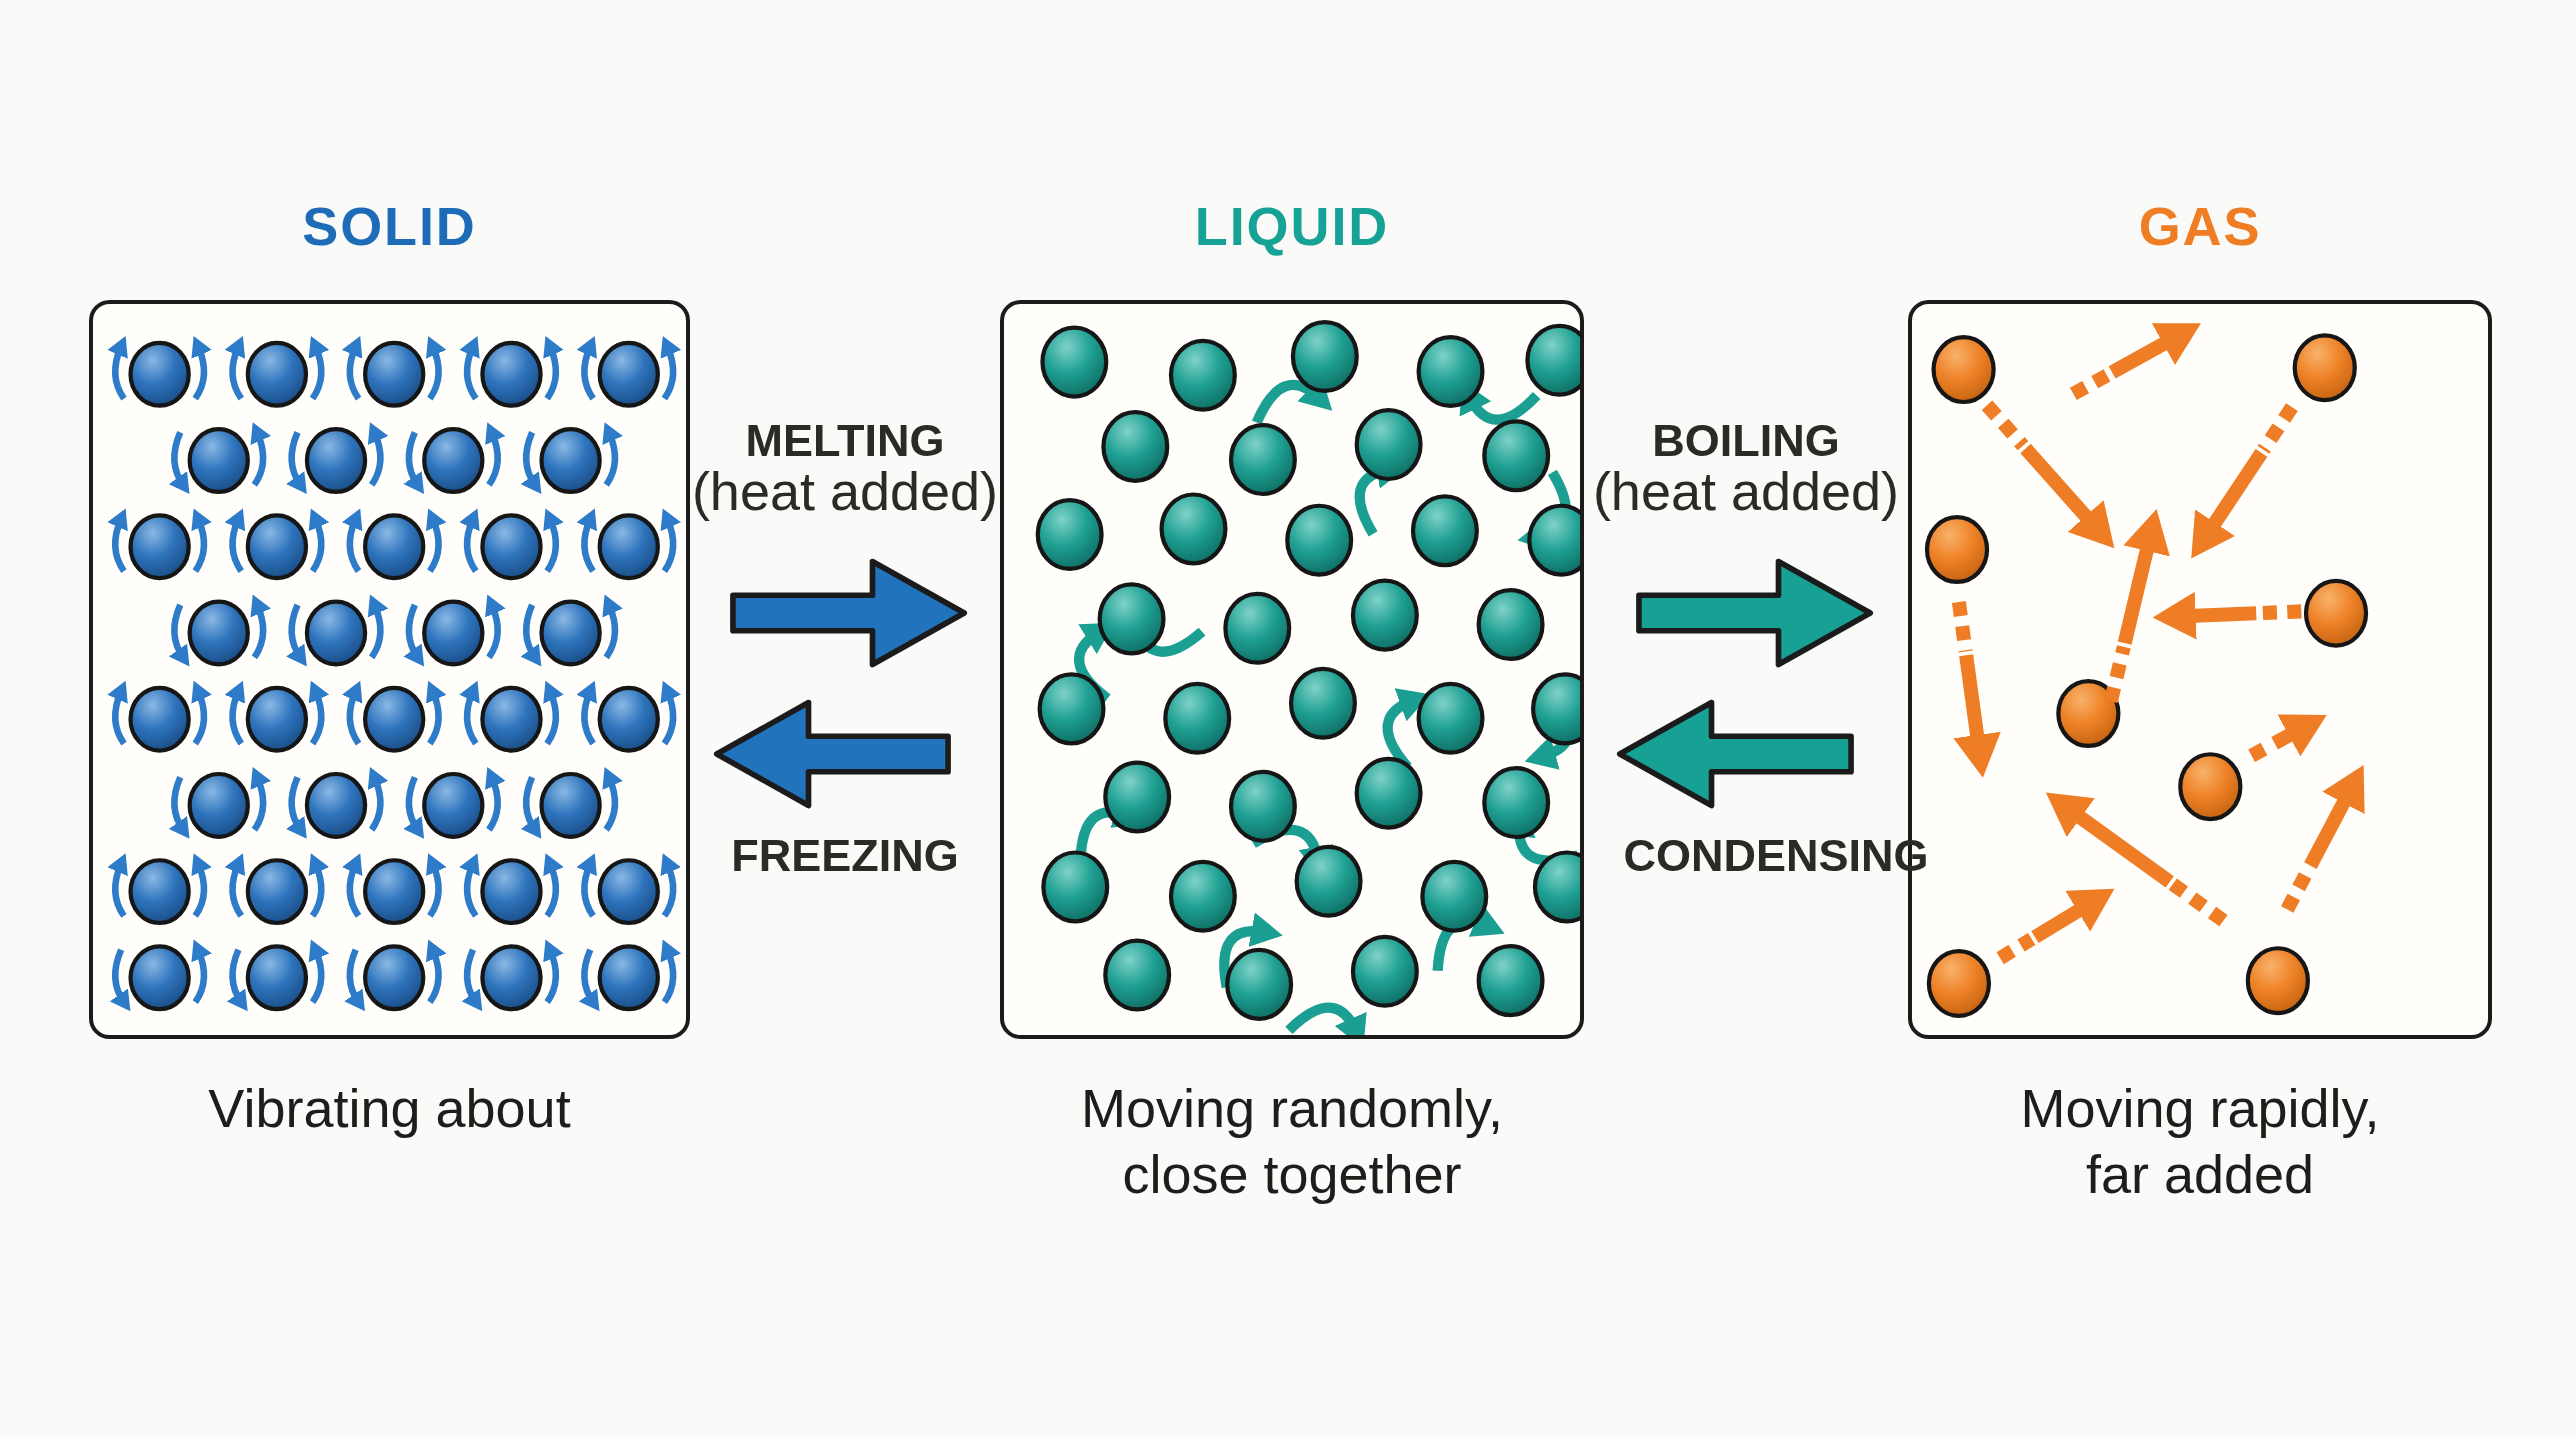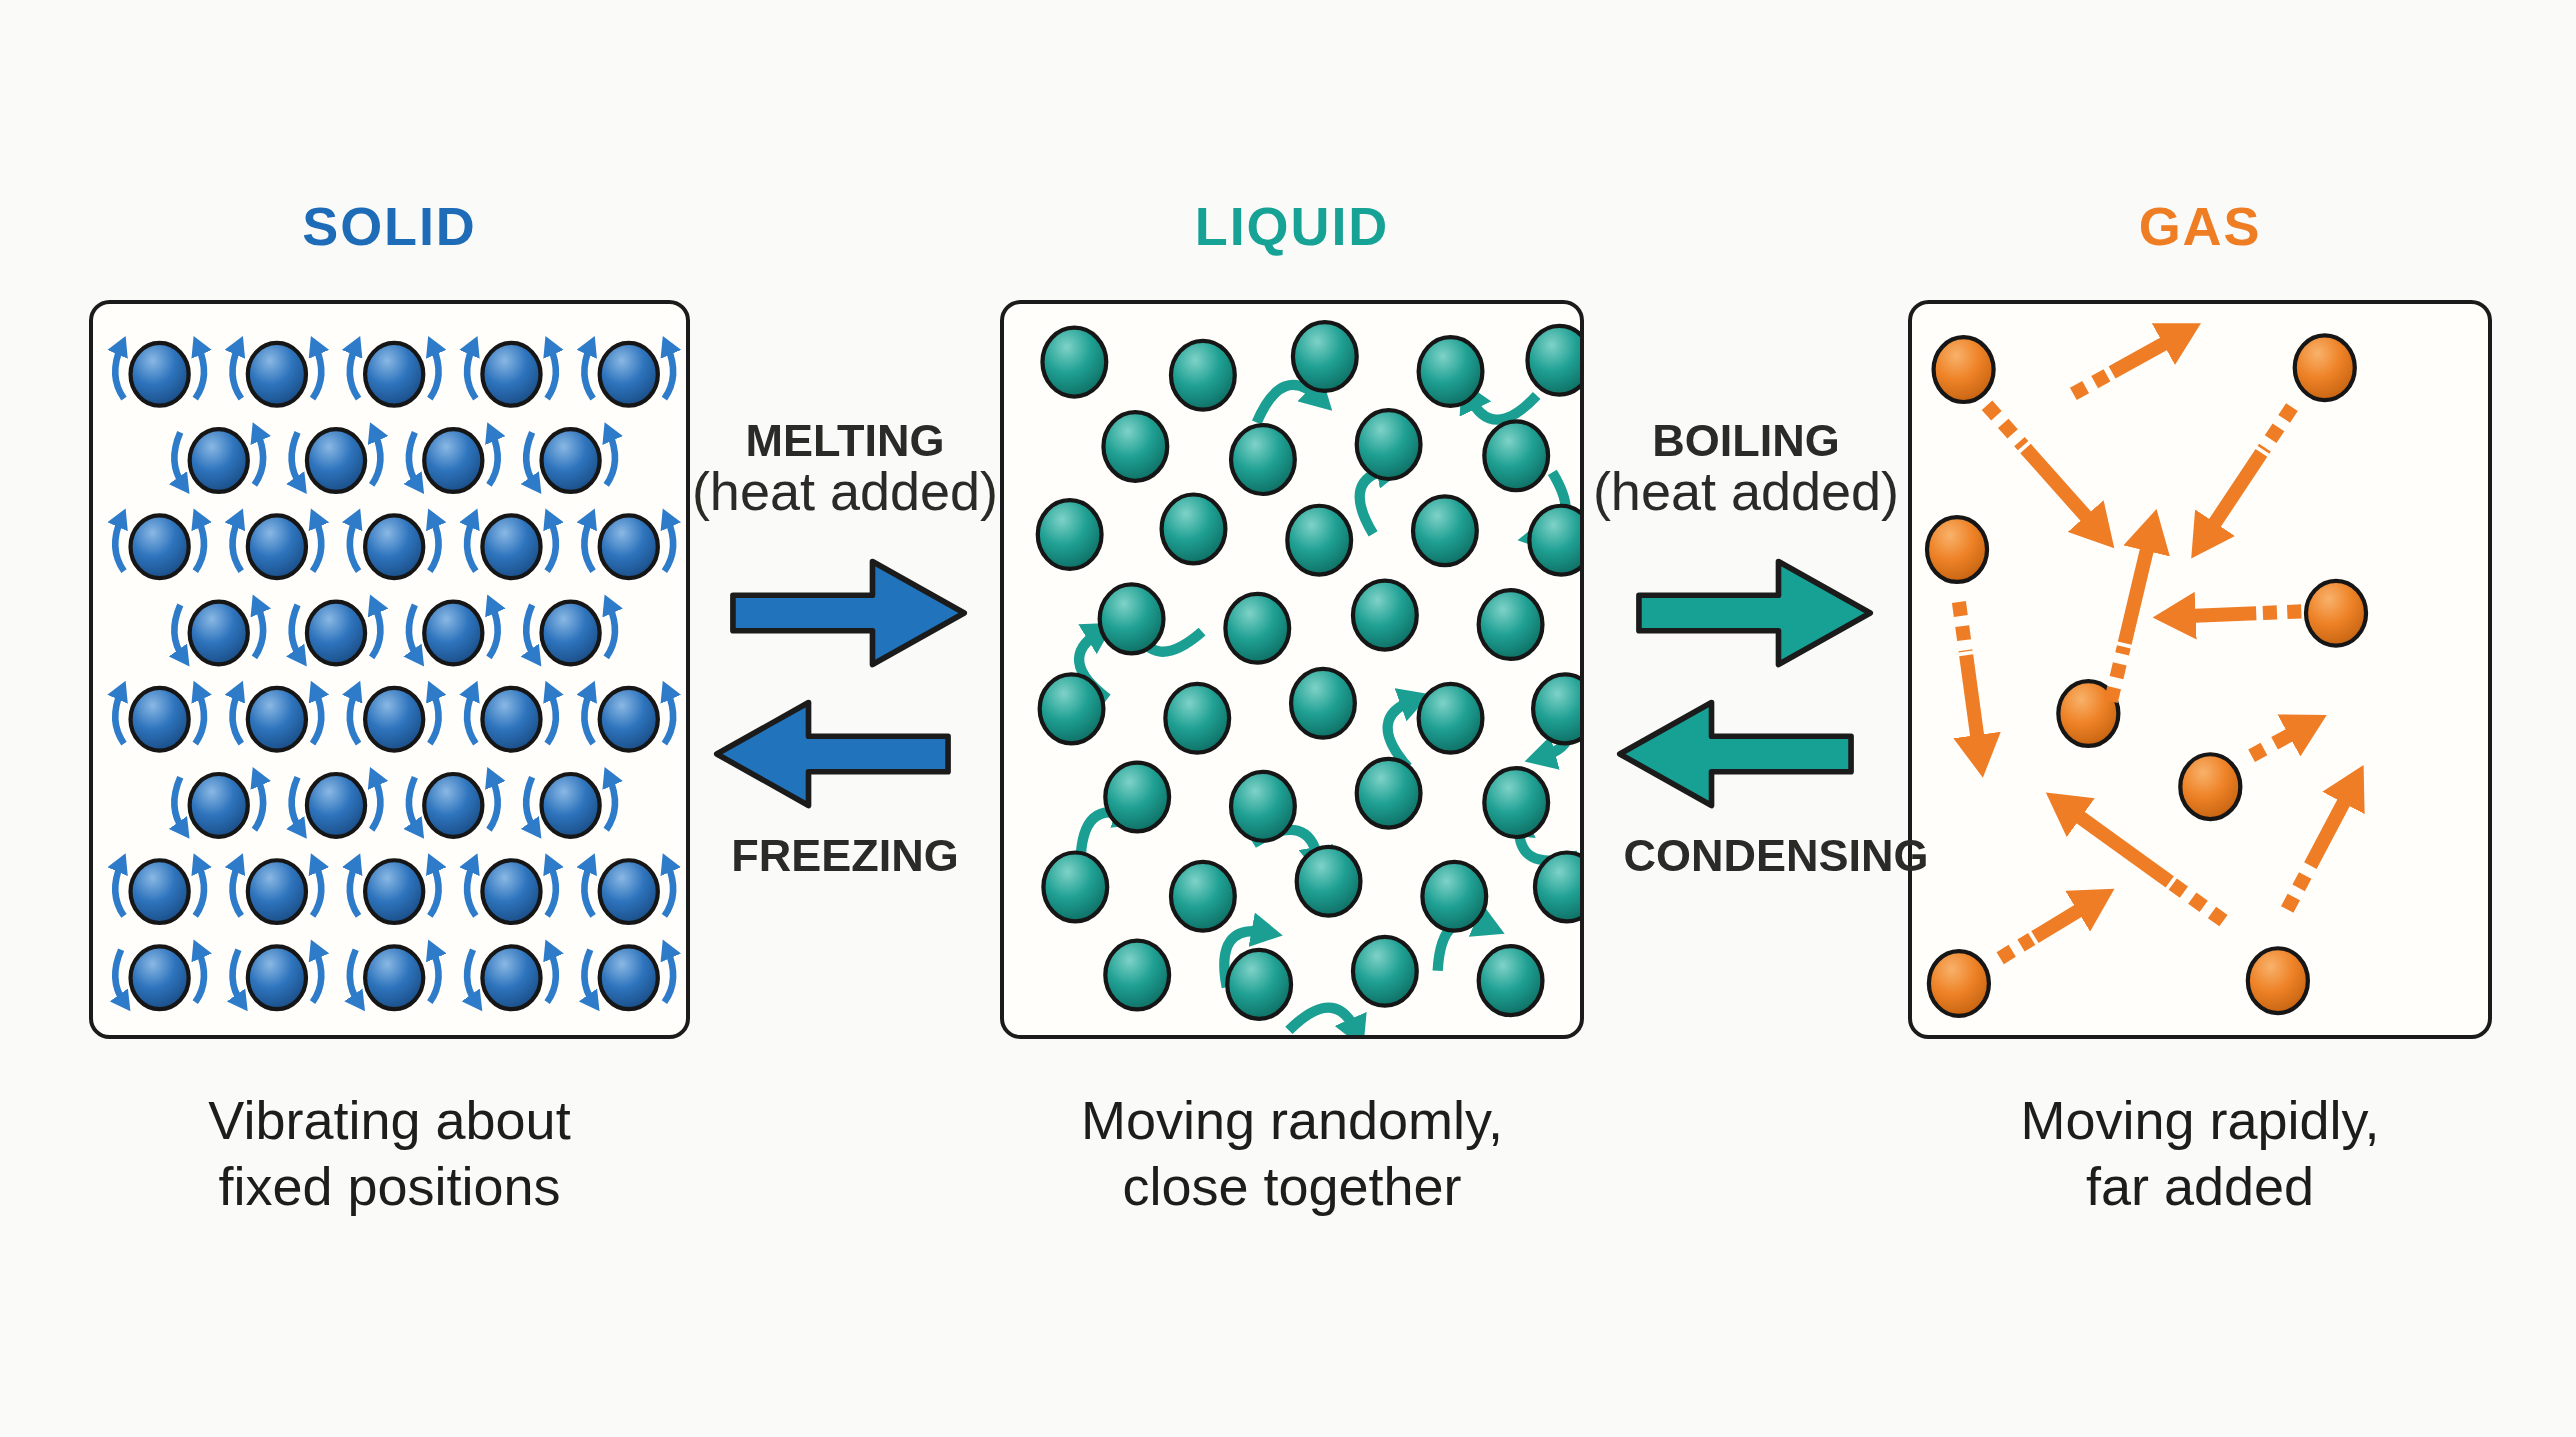--- a/index.html
+++ b/index.html
@@ -27,21 +27,21 @@
     font-size:45px;line-height:50px;font-weight:bold;
   }
   .trans-sub{font-size:54px;font-weight:normal;line-height:50px;}
   .l-melting{left:690px;width:310px;top:416px;}
   .l-freezing{left:690px;width:310px;top:831px;}
   .l-boiling{left:1584px;width:324px;top:416px;}
   .l-condensing{left:1584px;width:324px;top:831px;margin-left:30px;}
   .big-arrow{position:absolute;}
   .caption{
     position:absolute;top:1075px;text-align:center;color:#1d1d1b;
-    font-size:54px;line-height:66px;margin-top:12px;
+    font-size:54px;line-height:66px;
   }
   .c-solid{left:89px;width:601px;}
   .c-liquid{left:1000px;width:584px;}
   .c-gas{left:1908px;width:584px;}
 </style>
 </head>
 <body>
 
 <div class="canvas">
 
@@ -304,21 +304,20 @@
   </svg>
   <svg class="big-arrow" style="left:1636px;top:554px" width="240" height="118" viewBox="0 0 256 126">
     <polygon points="3,44 152,44 152,8 250,63 152,118 152,82 3,82" stroke="#1b1b1b" stroke-width="6" stroke-linejoin="round" fill="#17a195"></polygon>
   </svg>
   <svg class="big-arrow" style="left:1614px;top:695px" width="240" height="118" viewBox="0 0 256 126">
     <polygon points="253,44 104,44 104,8 6,63 104,118 104,82 253,82" stroke="#1b1b1b" stroke-width="6" stroke-linejoin="round" fill="#17a195"></polygon>
   </svg>
 
   <div class="caption c-solid">
     <div>Vibrating about</div>
-    <div>fixed positions</div>
   </div>
   <div class="caption c-liquid">
     <div>Moving randomly,</div>
     <div>close together</div>
   </div>
   <div class="caption c-gas">
     <div>Moving rapidly,</div>
     <div>far added</div>
   </div>
 

